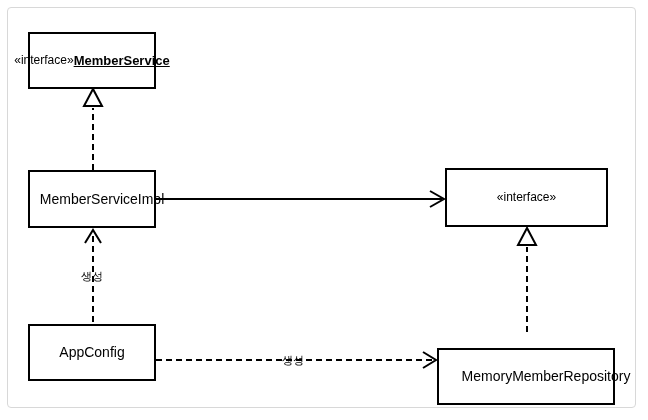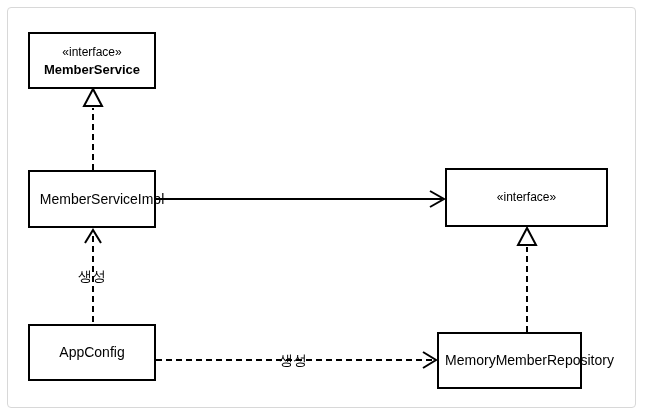--- a/index.html
+++ b/index.html
@@ -31,54 +31,54 @@
     top: 0;
     width: 648px;
     height: 420px;
   }
   .node {
     position: absolute;
     box-sizing: border-box;
     border: 2px solid #000000;
     background: #ffffff;
     display: flex;
-    flex-direction: column;
     align-items: center;
     justify-content: center;
     text-align: center;
     color: #000000;
   }
   .node .stereotype {
     font-size: 12px;
     line-height: 17px;
     font-weight: 400;
   }
   .node .iface-name {
     font-size: 13px;
     line-height: 17px;
     font-weight: 700;
+    text-decoration: underline;
   }
   .node .class-name {
     font-size: 14px;
     line-height: 17px;
     font-weight: 400;
   }
   .edge-label {
     position: absolute;
-    font-size: 14px;
+    font-size: 11px;
     line-height: 15px;
     color: #000000;
     transform: translate(-50%, -50%);
     white-space: nowrap;
   }
   #node-member-service        { left: 28px;  top: 32px;  width: 128px; height: 57px; }
   #node-member-service-impl   { left: 28px;  top: 170px; width: 128px; height: 58px; padding-left: 20px; }
   #node-member-repository     { left: 445px; top: 168px; width: 163px; height: 59px; }
   #node-app-config            { left: 28px;  top: 324px; width: 128px; height: 57px; }
-  #node-memory-member-repo    { left: 437px; top: 332px; width: 145px; height: 57px; padding-left: 40px; }
+  #node-memory-member-repo    { left: 437px; top: 348px; width: 178px; height: 57px; padding-left: 40px; }
   #label-create-vertical      { left: 92px;  top: 276px; }
   #label-create-horizontal    { left: 293px; top: 360px; }
 </style>
 </head>
 <body>
 
 <div class="canvas">
 
   <div class="frame"></div>
 

